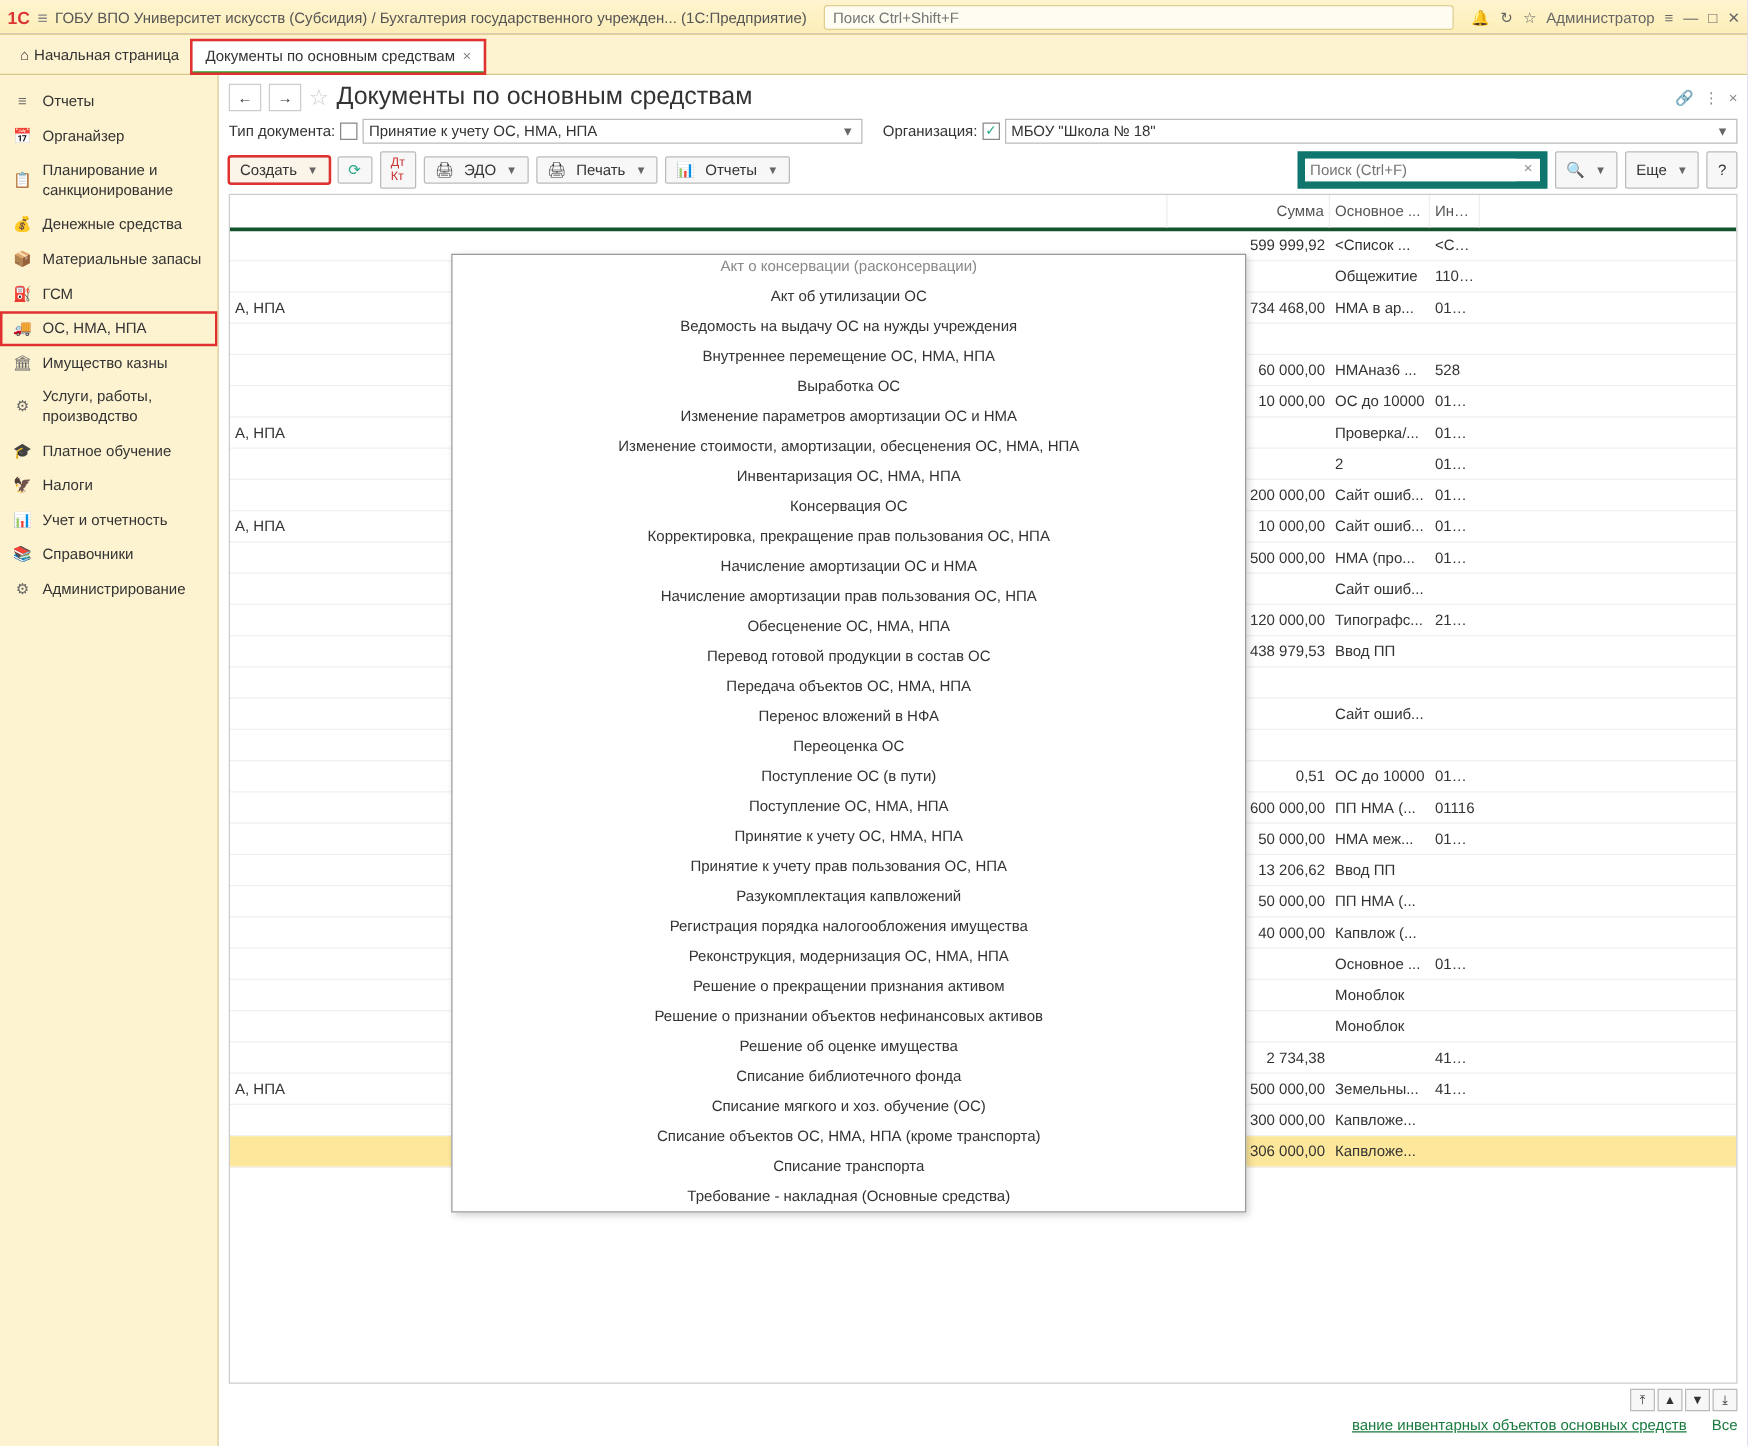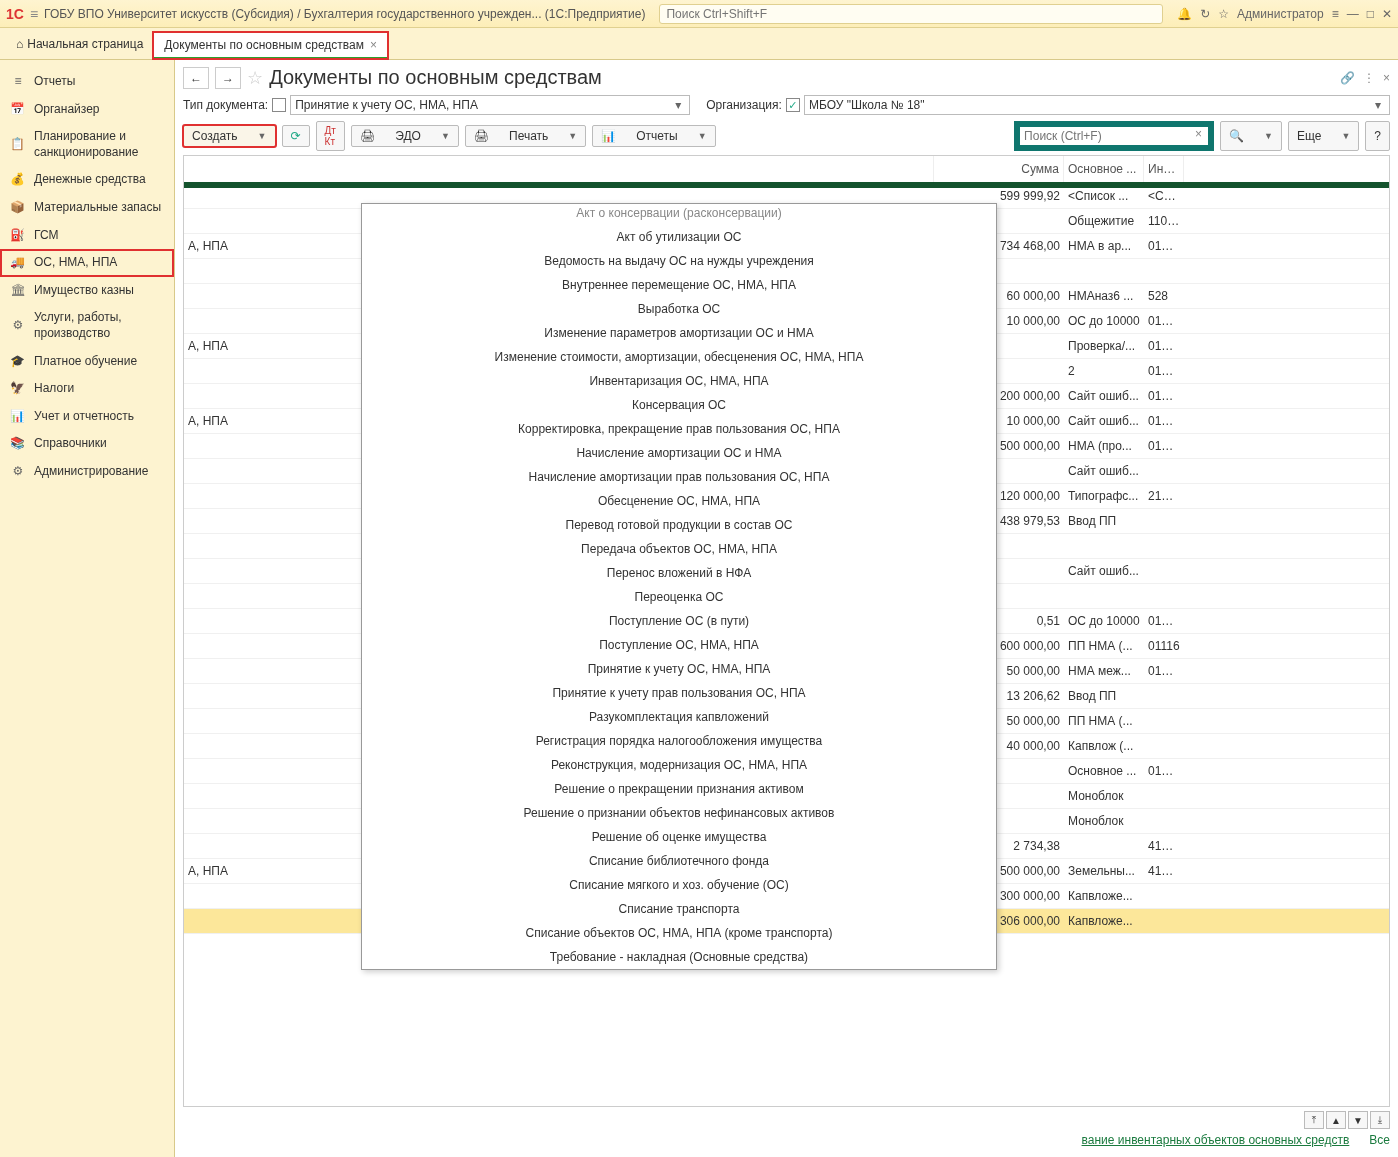--- a/index.html
+++ b/index.html
@@ -39,30 +39,30 @@
 
 .filter-row { display: flex; align-items: center; gap: 4px; margin-bottom: 6px; }
 .filter-row label { color: #333; }
 .checkbox { width: 14px; height: 14px; border: 1px solid #888; cursor: pointer; display: inline-block; }
 .checkbox.checked::after { content: "✓"; color: #2a8; font-size: 11px; line-height: 12px; display: block; text-align: center; }
 .combo { border: 1px solid #bbb; background: #fff; padding: 2px 4px; display: flex; align-items: center; }
 .combo-input { flex: 1; }
 .combo-btn { padding: 0 4px; color: #666; cursor: pointer; }
 
 .toolbar { display: flex; align-items: center; gap: 6px; margin-bottom: 4px; }
-.btn { border: 1px solid #bbb; background: #f7f7f7; padding: 3px 8px; display: flex; align-items: center; gap: 20px; cursor: pointer; border-radius: 2px; font-size: 12px; }
+.btn { border: 1px solid #bbb; background: #f7f7f7; padding: 3px 8px; display: flex; align-items: center; gap: 8px; cursor: pointer; border-radius: 2px; font-size: 12px; }
 .btn.highlighted { outline: 2px solid #e03030; outline-offset: -1px; background: #faf5e8; }
 .btn .caret { font-size: 9px; color: #666; }
 .toolbar-right { margin-left: auto; display: flex; gap: 6px; }
 .search-field { border: 6px solid #0f766e; width: 200px; display: flex; }
 .search-field input { border: none; flex: 1; padding: 2px 4px; font-size: 12px; }
 .search-field .clear { padding: 0 6px; color: #888; cursor: pointer; }
 
 .table-wrap { flex: 1; position: relative; border: 1px solid #ccc; overflow: hidden; }
-.grid-header { display: flex; background: #fff; border-bottom: 6px solid #14532d; }
+.grid-header { display: flex; background: #fff; border-bottom: 3px solid #14532d; }
 .grid-header .col { padding: 6px 4px; border-right: 1px solid #eee; color: #555; white-space: nowrap; overflow: hidden; text-overflow: ellipsis; }
 .grid-body { position: absolute; top: 28px; bottom: 0; left: 0; right: 0; overflow: hidden; }
 .grid-row { display: flex; height: 25px; align-items: center; border-bottom: 1px solid #f0f0f0; }
 .grid-row.selected { background: #fce79a; }
 .grid-row .cell { padding: 3px 4px; white-space: nowrap; overflow: hidden; text-overflow: ellipsis; }
 .col-doc { width: 750px; }
 .col-sum { width: 130px; text-align: right; }
 .col-os { width: 80px; }
 .col-inv { width: 40px; }
 
@@ -468,19 +468,19 @@
           <div class="dd-item">Принятие к учету ОС, НМА, НПА</div>
           <div class="dd-item">Принятие к учету прав пользования ОС, НПА</div>
           <div class="dd-item">Разукомплектация капвложений</div>
           <div class="dd-item">Регистрация порядка налогообложения имущества</div>
           <div class="dd-item">Реконструкция, модернизация ОС, НМА, НПА</div>
           <div class="dd-item">Решение о прекращении признания активом</div>
           <div class="dd-item">Решение о признании объектов нефинансовых активов</div>
           <div class="dd-item">Решение об оценке имущества</div>
           <div class="dd-item">Списание библиотечного фонда</div>
           <div class="dd-item">Списание мягкого и хоз. обучение (ОС)</div>
+          <div class="dd-item">Списание объектов ОС, НМА, НПА (кроме транспорта)</div>
           <div class="dd-item">Списание транспорта</div>
-          <div class="dd-item">Списание объектов ОС, НМА, НПА (кроме транспорта)</div>
           <div class="dd-item">Требование - накладная (Основные средства)</div>
         </div>
     </div>
   </div>
 </div>
 
 </body></html>

